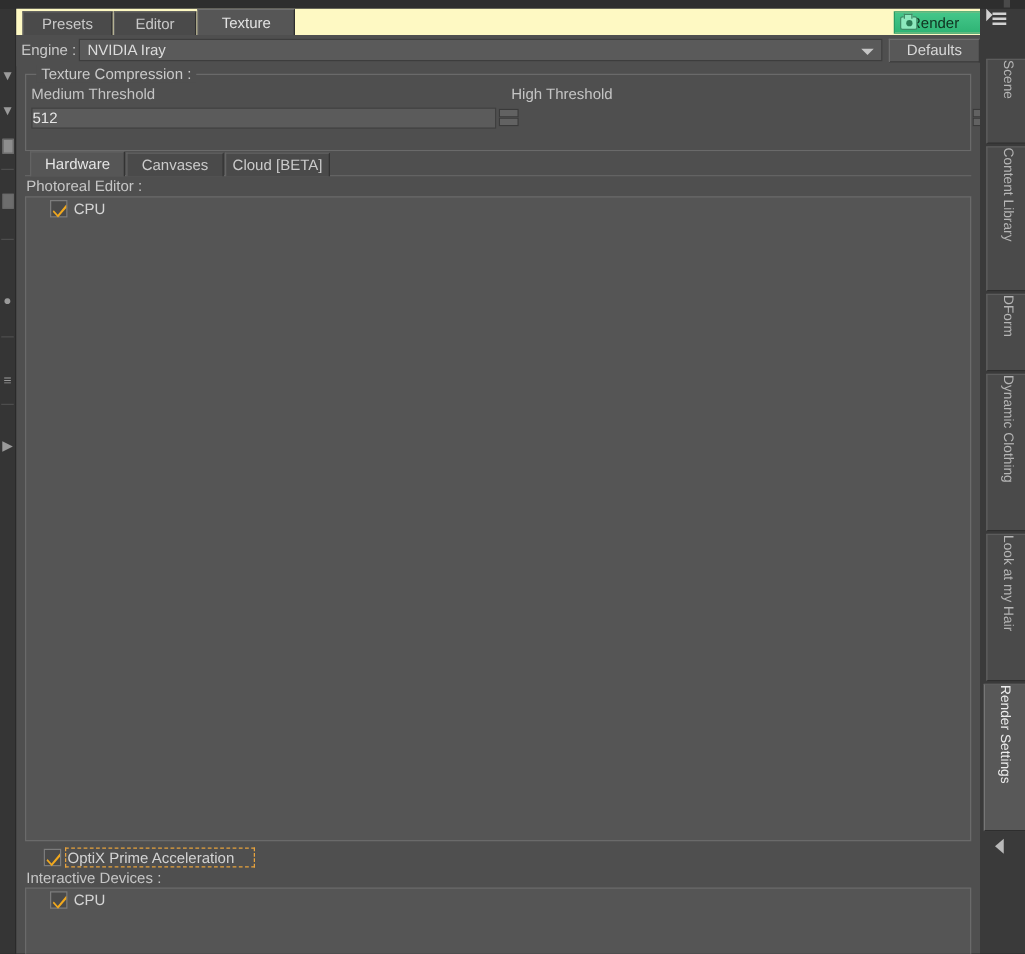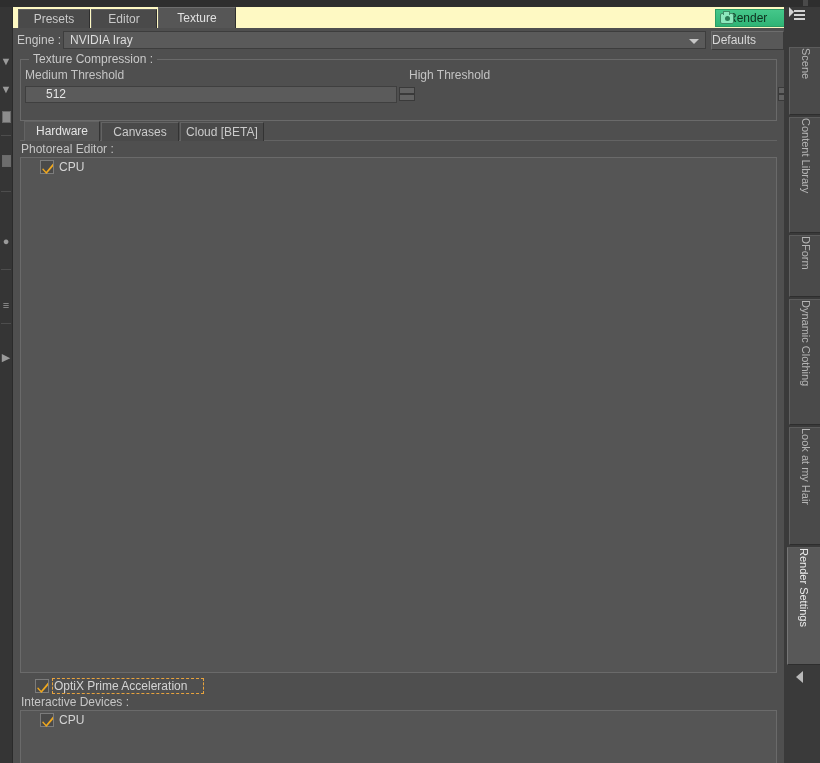--- a/index.html
+++ b/index.html
@@ -143,21 +143,21 @@
     border-right: 5px solid transparent;
     border-top: 5px solid #c6c6c6;
   }
   .defaults-btn {
     position: absolute; left: 698px; top: 3px;
     width: 73px; height: 19px;
     background: #585858;
     border: 1px solid #6d6d6d;
     border-right-color: #3a3a3a; border-bottom-color: #3a3a3a;
     color: #d8d8d8;
-    font-size: 12px; line-height: 17px; text-align: left;
+    font-size: 12px; line-height: 17px; text-align: center;
     cursor: pointer;
   }
 
   
   .group {
     position: absolute; left: 7px; top: 52px;
     width: 757px; height: 62px;
     border: 1px solid #6a6a6a;
   }
   .group-title {
@@ -168,21 +168,21 @@
   .fld-label {
     position: absolute; top: 8px;
     color: #c4c4c4; font-size: 12px;
   }
   .fld {
     position: absolute; top: 26px; height: 17px;
     background: #5b5b5b;
     border: 1px solid #3f3f3f;
     color: #e6e6e6;
     font-size: 12px; line-height: 15px;
-    padding-left: 20px;
+    padding-left: 0;
     cursor: text;
   }
   .stepper {
     position: absolute; top: 27px; width: 16px; height: 15px;
   }
   .stepper .half {
     position: absolute; left: 0; width: 16px; height: 7px;
     background: #626262; border: 1px solid #3a3a3a;
     cursor: pointer;
   }

